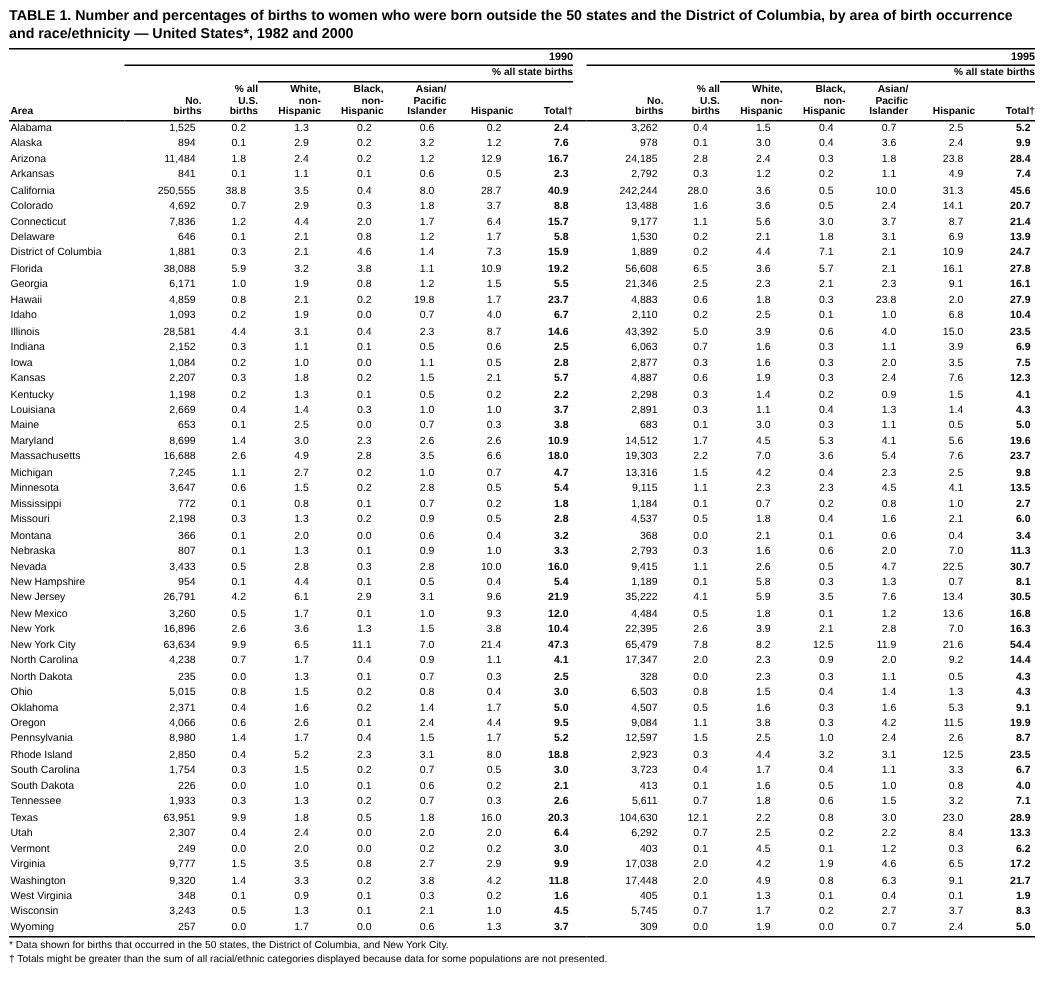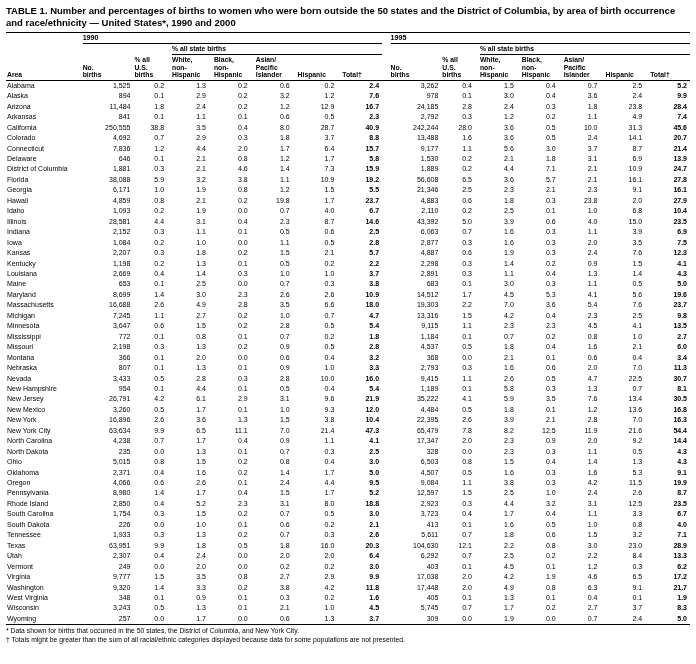--- a/index.html
+++ b/index.html
@@ -1,20 +1,20 @@
 <!DOCTYPE html>
 <html><head>
 <meta charset="utf-8">
 <style>
   html,body{margin:0;padding:0;background:#fff;color:#000;}
   body{width:696px;height:664px;overflow:hidden;font-family:"Liberation Sans","DejaVu Sans",sans-serif;}
   .page{padding:4px 6px 0 6px;}
   .title{font-weight:bold;font-size:9.5px;line-height:1.28;padding:1px 0 3px 0;border-bottom:1px solid #000;}
   table{width:100%;border-collapse:collapse;table-layout:fixed;border-bottom:1px solid #000;}
-  thead th{font-weight:bold;font-size:6.8px;line-height:1.12;padding:1px 0;text-align:left;vertical-align:bottom;white-space:pre-line;}
+  thead th{font-weight:bold;font-size:6.8px;line-height:1.12;padding:1px 0;text-align:right;vertical-align:bottom;white-space:pre-line;}
   th.area-head{text-align:left;vertical-align:bottom;padding-left:1px;}
   th.group-head{border-bottom:1px solid #000;font-size:7.2px;}
   th.stateb-head{border-bottom:1px solid #000;}
   th.bottom-rule{border-bottom:1px solid #000;}
   tbody td{font-size:7px;line-height:10.45px;padding:0 2px 0 0;white-space:nowrap;overflow:hidden;}
   tbody td.area{text-align:left;white-space:normal;padding-left:1px;line-height:10.45px;}
   tbody td.num{text-align:right;padding-right:8px;}
   tbody td.nob{padding-right:4px;}
   tbody td.total{font-weight:bold;padding-right:3px;}
   tbody td.spacer{padding:0;}
@@ -26,21 +26,21 @@
   col.c-race{width:5.9%;}
   col.c-hisp{width:6.3%;}
   col.c-tot{width:5.6%;}
   col.c-gap{width:1.2%;}
 </style>
 </head>
 <body>
 
 <div class="page">
 
-  <div class="title">TABLE 1. Number and percentages of births to women who were born outside the 50 states and the District of Columbia, by area of birth occurrence and race/ethnicity — United States*, 1990 and 2000</div>
+  <div class="title">TABLE 1. Number and percentages of births to women who were born outside the 50 states and the District of Columbia, by area of birth occurrence and race/ethnicity — United States*, 1982 and 2000</div>
 
   <table>
     <colgroup>
       <col class="c-area">
       <col class="c-no">
         <col class="c-pct">
         <col class="c-race">
         <col class="c-race">
         <col class="c-race">
         <col class="c-hisp">

